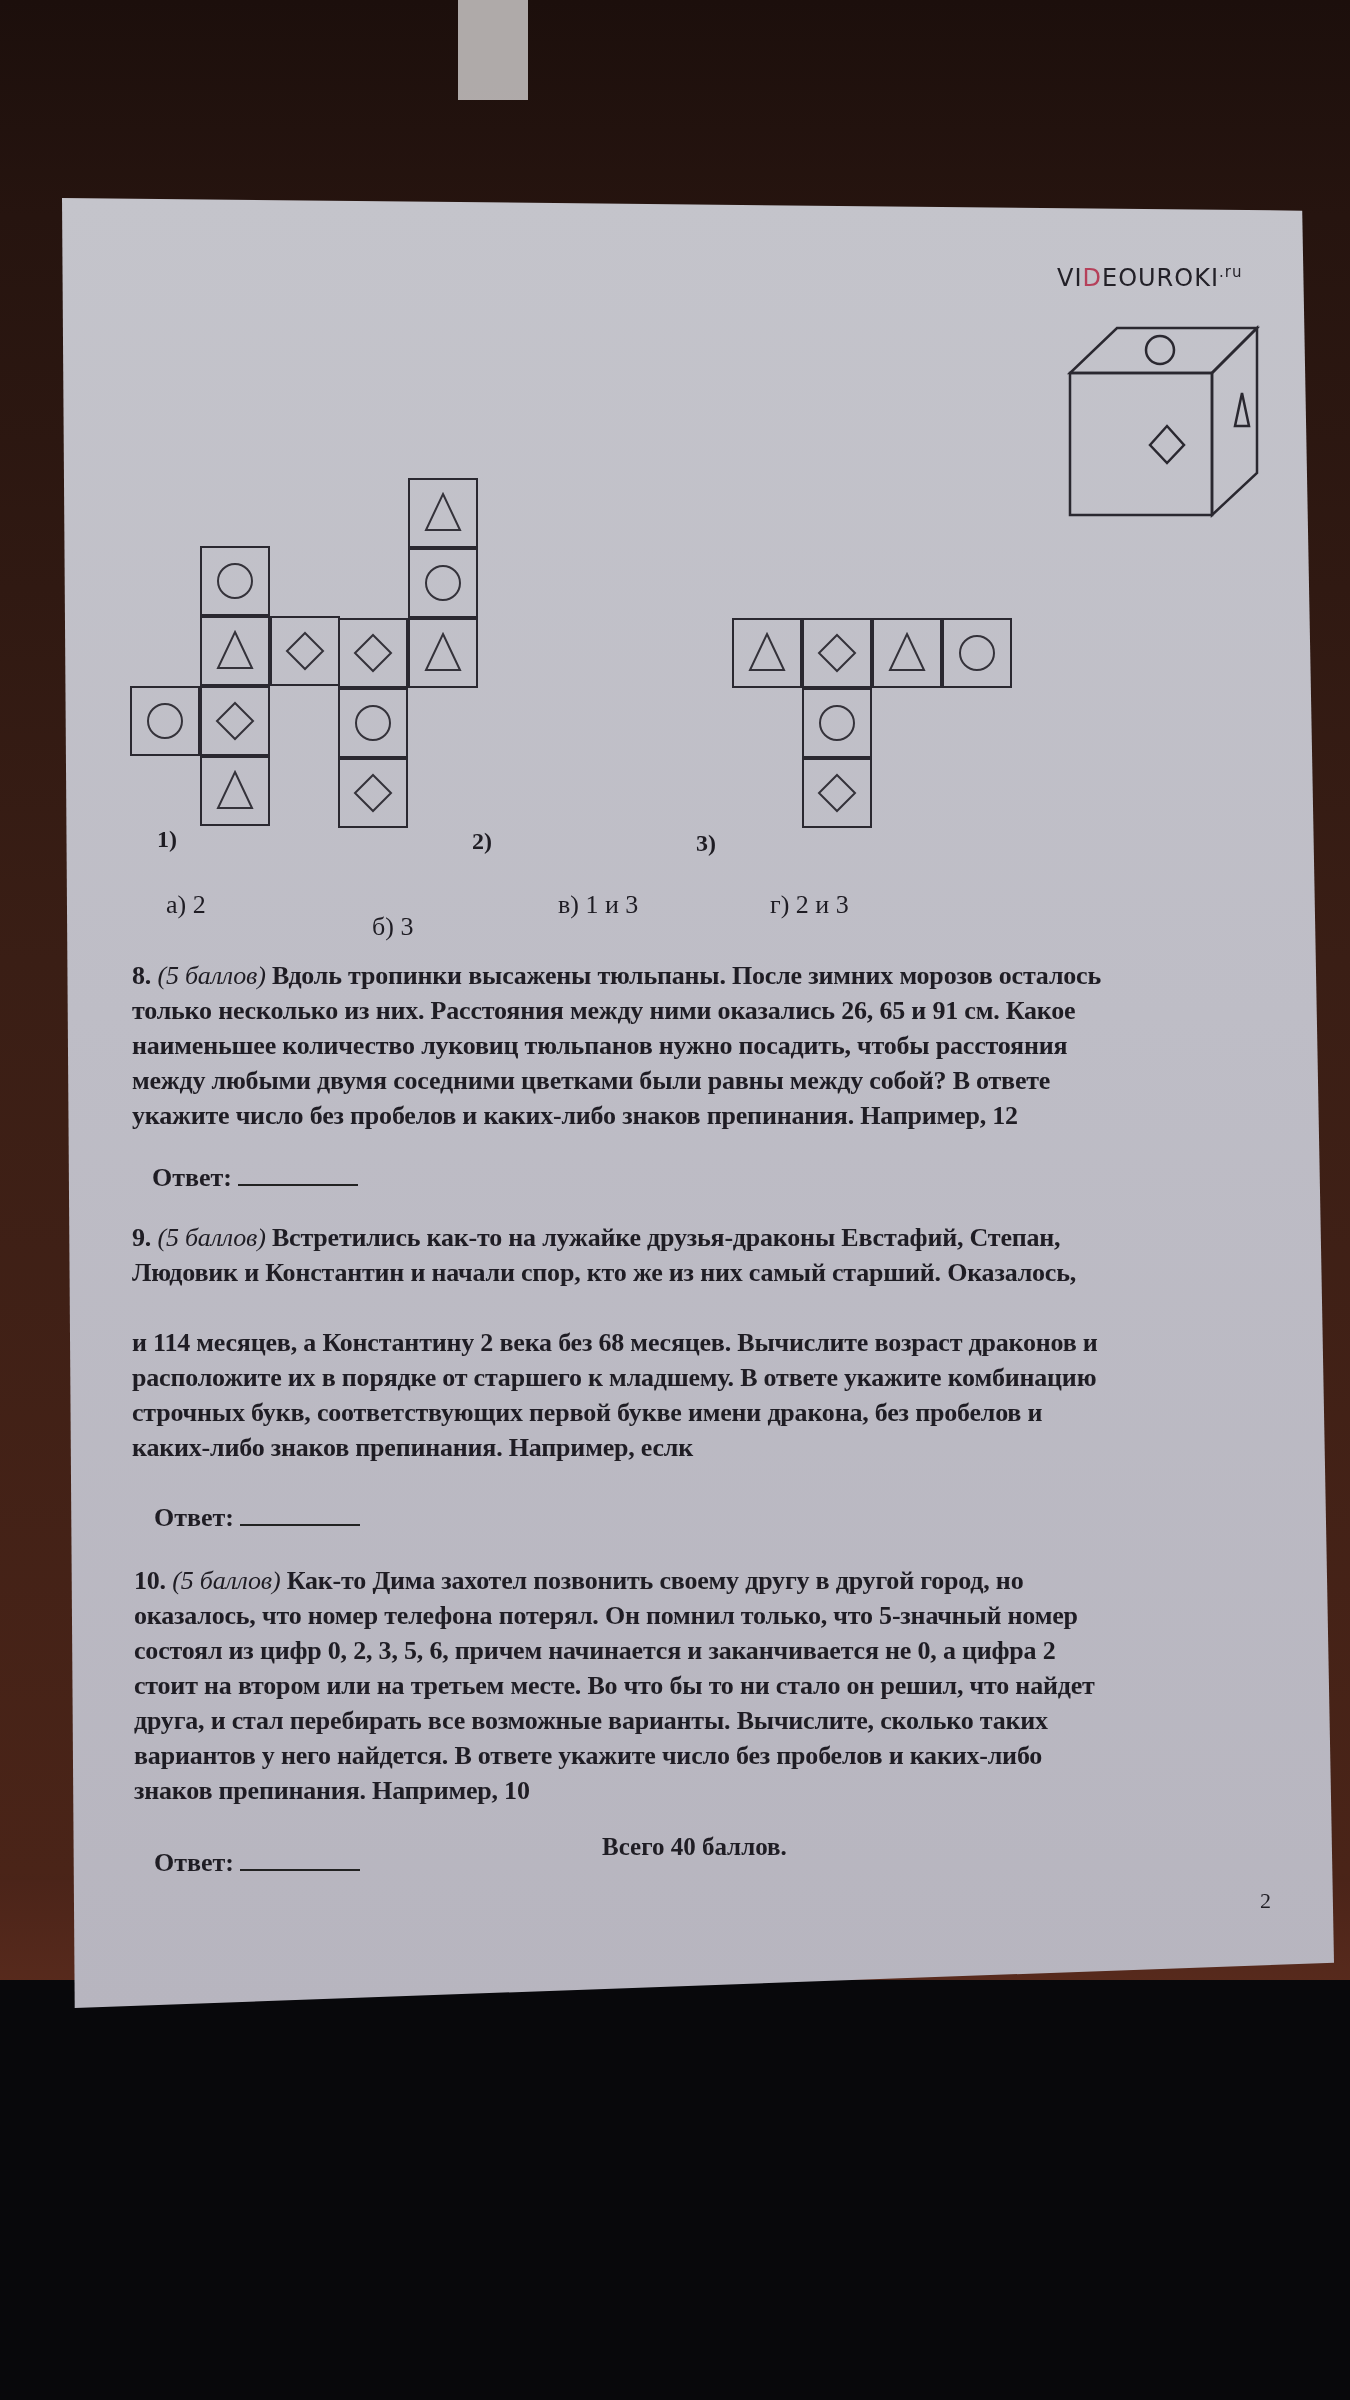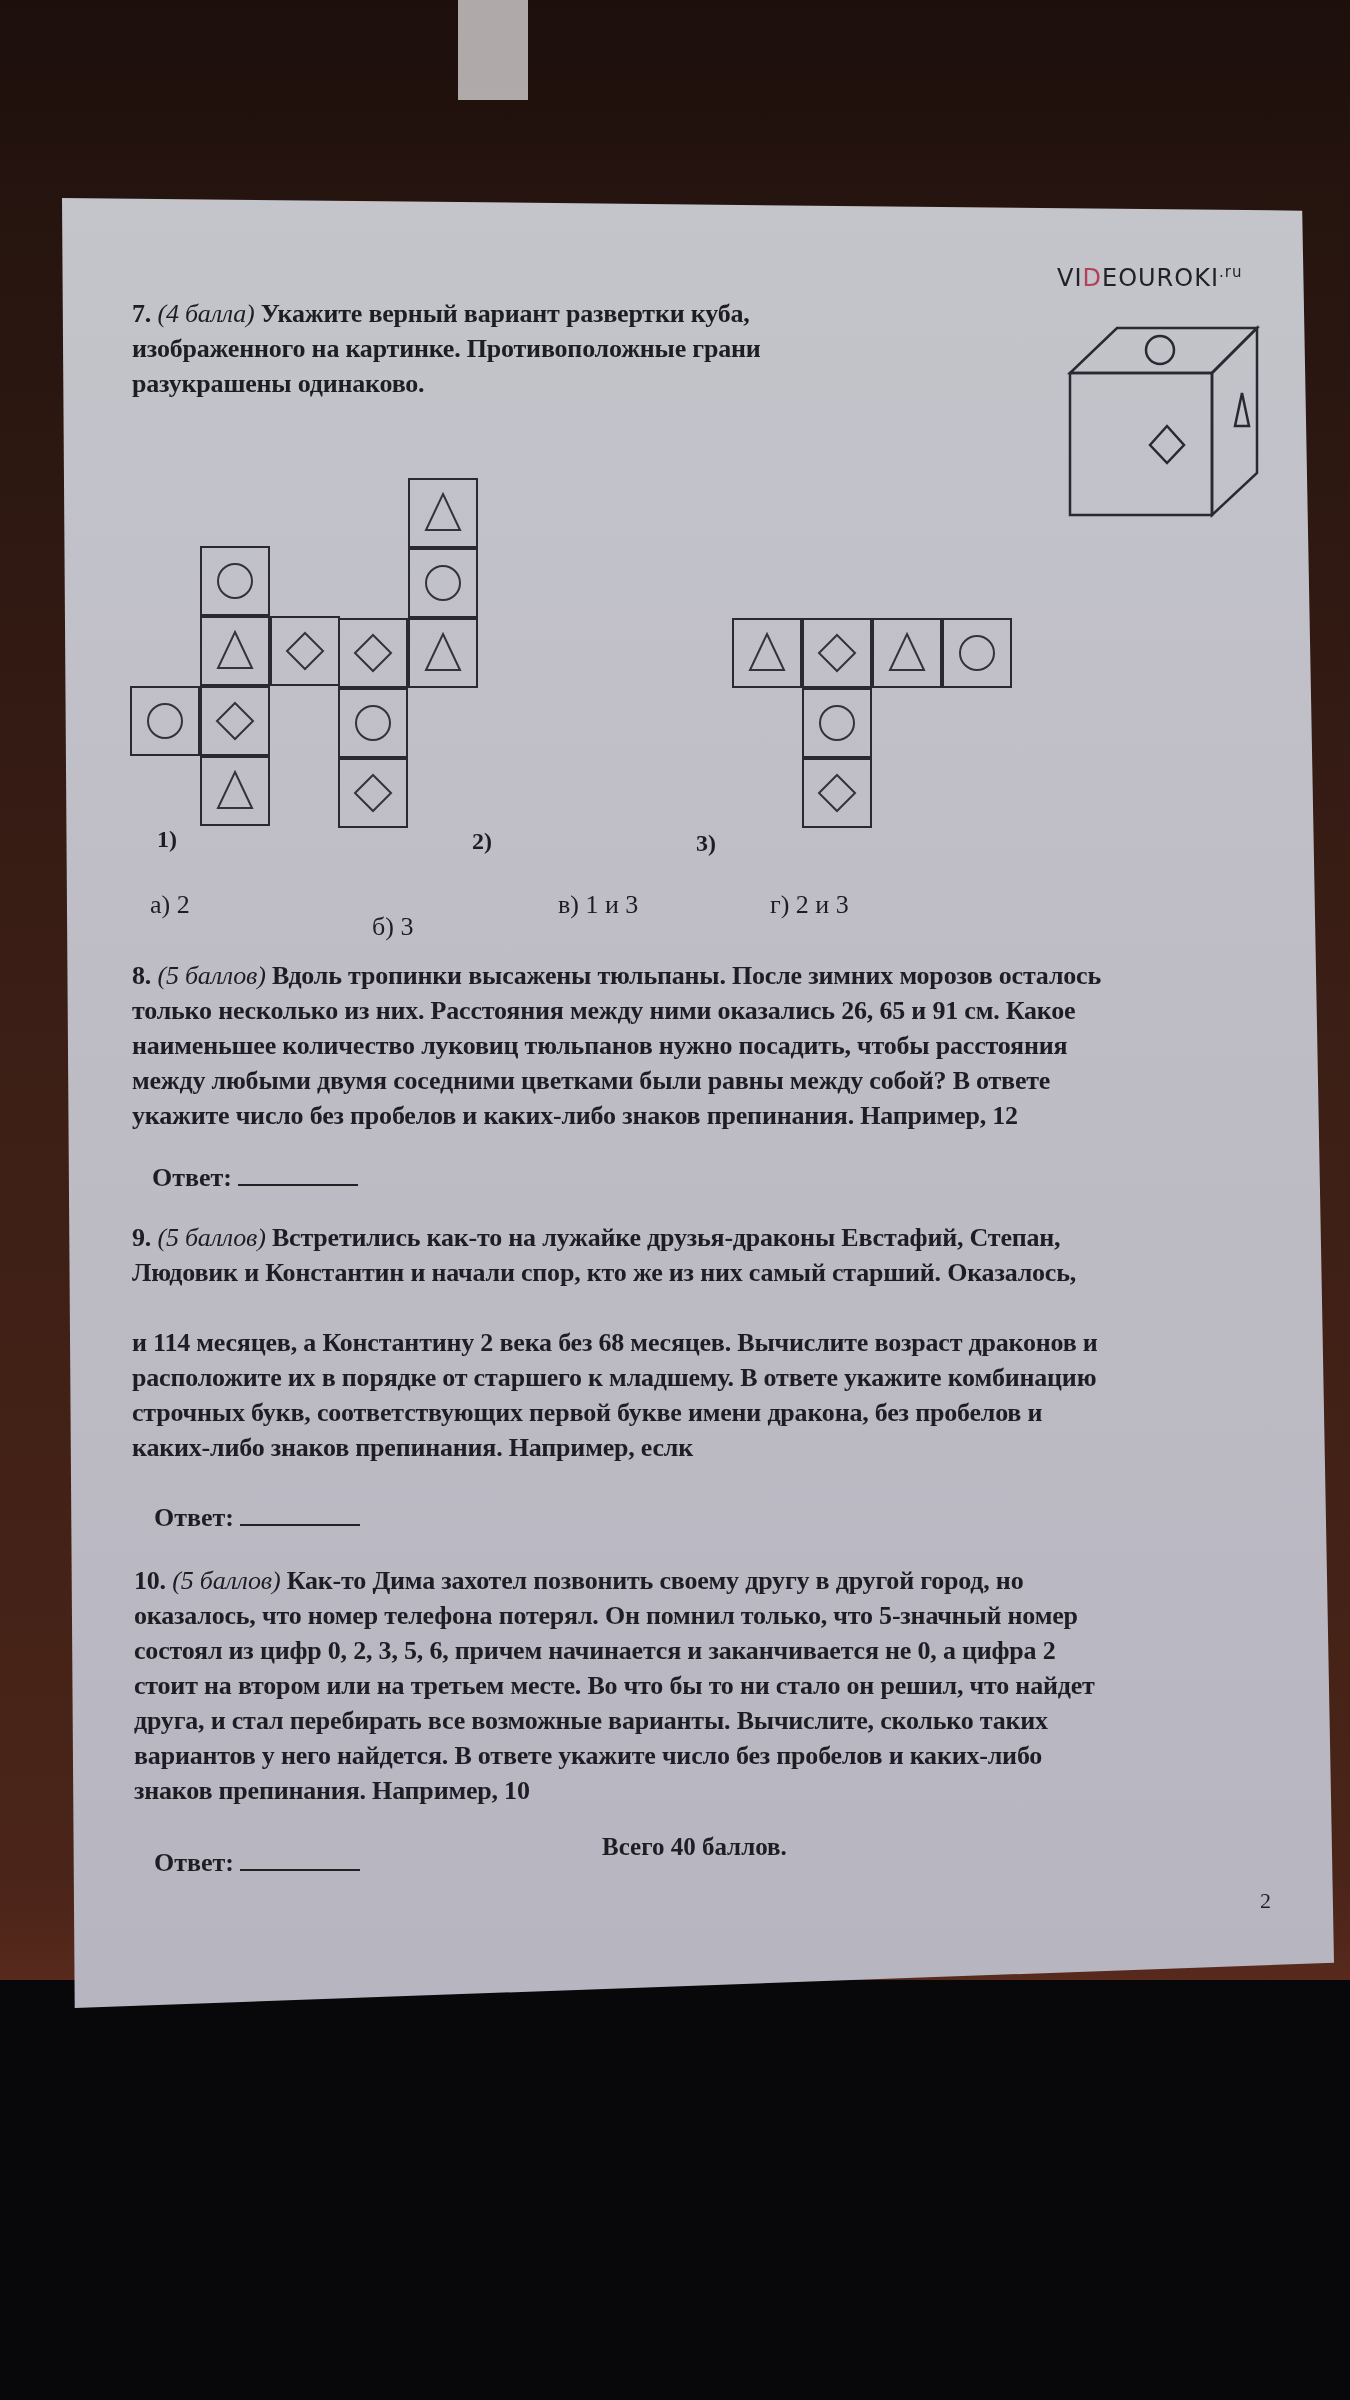--- a/index.html
+++ b/index.html
@@ -38,27 +38,20 @@
 <body>
 
 <div class="bg-wood"></div>
 <div class="bg-dark-band"></div>
 <div class="bg-paper-scrap"></div>
 
 <div class="paper">
 
   <div class="logo"><span>VI</span><span class="d">D</span><span>EOUROKI</span><span class="sfx">.ru</span></div>
 
-  <div class="q" style="left:70px; top:98px; width:720px;">
-    <span class="num">7.</span>
-    <span class="pts">(4 балла)</span>
-    <span>Укажите верный вариант развертки куба,</span><br>
-    <span>изображенного на картинке. Противоположные грани</span><br>
-    <span>разукрашены одинаково.</span>
-  </div>
 
   <svg class="cube" width="230" height="200" viewBox="0 0 230 200">
     <g fill="none" stroke="#2a2830" stroke-width="2.5">
       <polygon points="8,50 150,50 195,5 55,5"></polygon>
       <polygon points="8,50 150,50 150,192 8,192"></polygon>
       <polygon points="150,50 195,5 195,150 150,192"></polygon>
       <circle cx="98" cy="27" r="14"></circle>
       <polygon points="88,122 105,103 122,122 105,140"></polygon>
       <polygon points="173,103 180,70 187,103"></polygon>
     </g>
@@ -158,21 +151,21 @@
         <svg viewBox="0 0 66 66">
           <polygon points="33,15 51,33 33,51 15,33" fill="none" stroke="#34323a" stroke-width="2"></polygon>
         </svg>
       </div>
     </div>
 
   <div class="netlbl" style="left:95px; top:628px;">1)</div>
   <div class="netlbl" style="left:410px; top:630px;">2)</div>
   <div class="netlbl" style="left:634px; top:632px;">3)</div>
 
-  <div class="opt" style="left:88px; top:692px;text-align:center;">а) 2</div>
+  <div class="opt" style="left:104px; top:692px;text-align:center;">а) 2</div>
   <div class="opt" style="left:310px; top:714px;">б)  3</div>
   <div class="opt" style="left:496px; top:692px;">в)  1 и 3</div>
   <div class="opt" style="left:708px; top:692px;">г) 2 и 3</div>
 
   <div class="q" style="left:70px; top:760px; width:1140px;">
     <span class="num">8.</span>
     <span class="pts">(5 баллов)</span>
     <span>Вдоль тропинки высажены тюльпаны. После зимних морозов осталось</span><br>
     <span>только несколько из них. Расстояния между ними оказались 26, 65 и 91 см. Какое</span><br>
     <span>наименьшее количество луковиц тюльпанов нужно посадить, чтобы расстояния</span><br>

